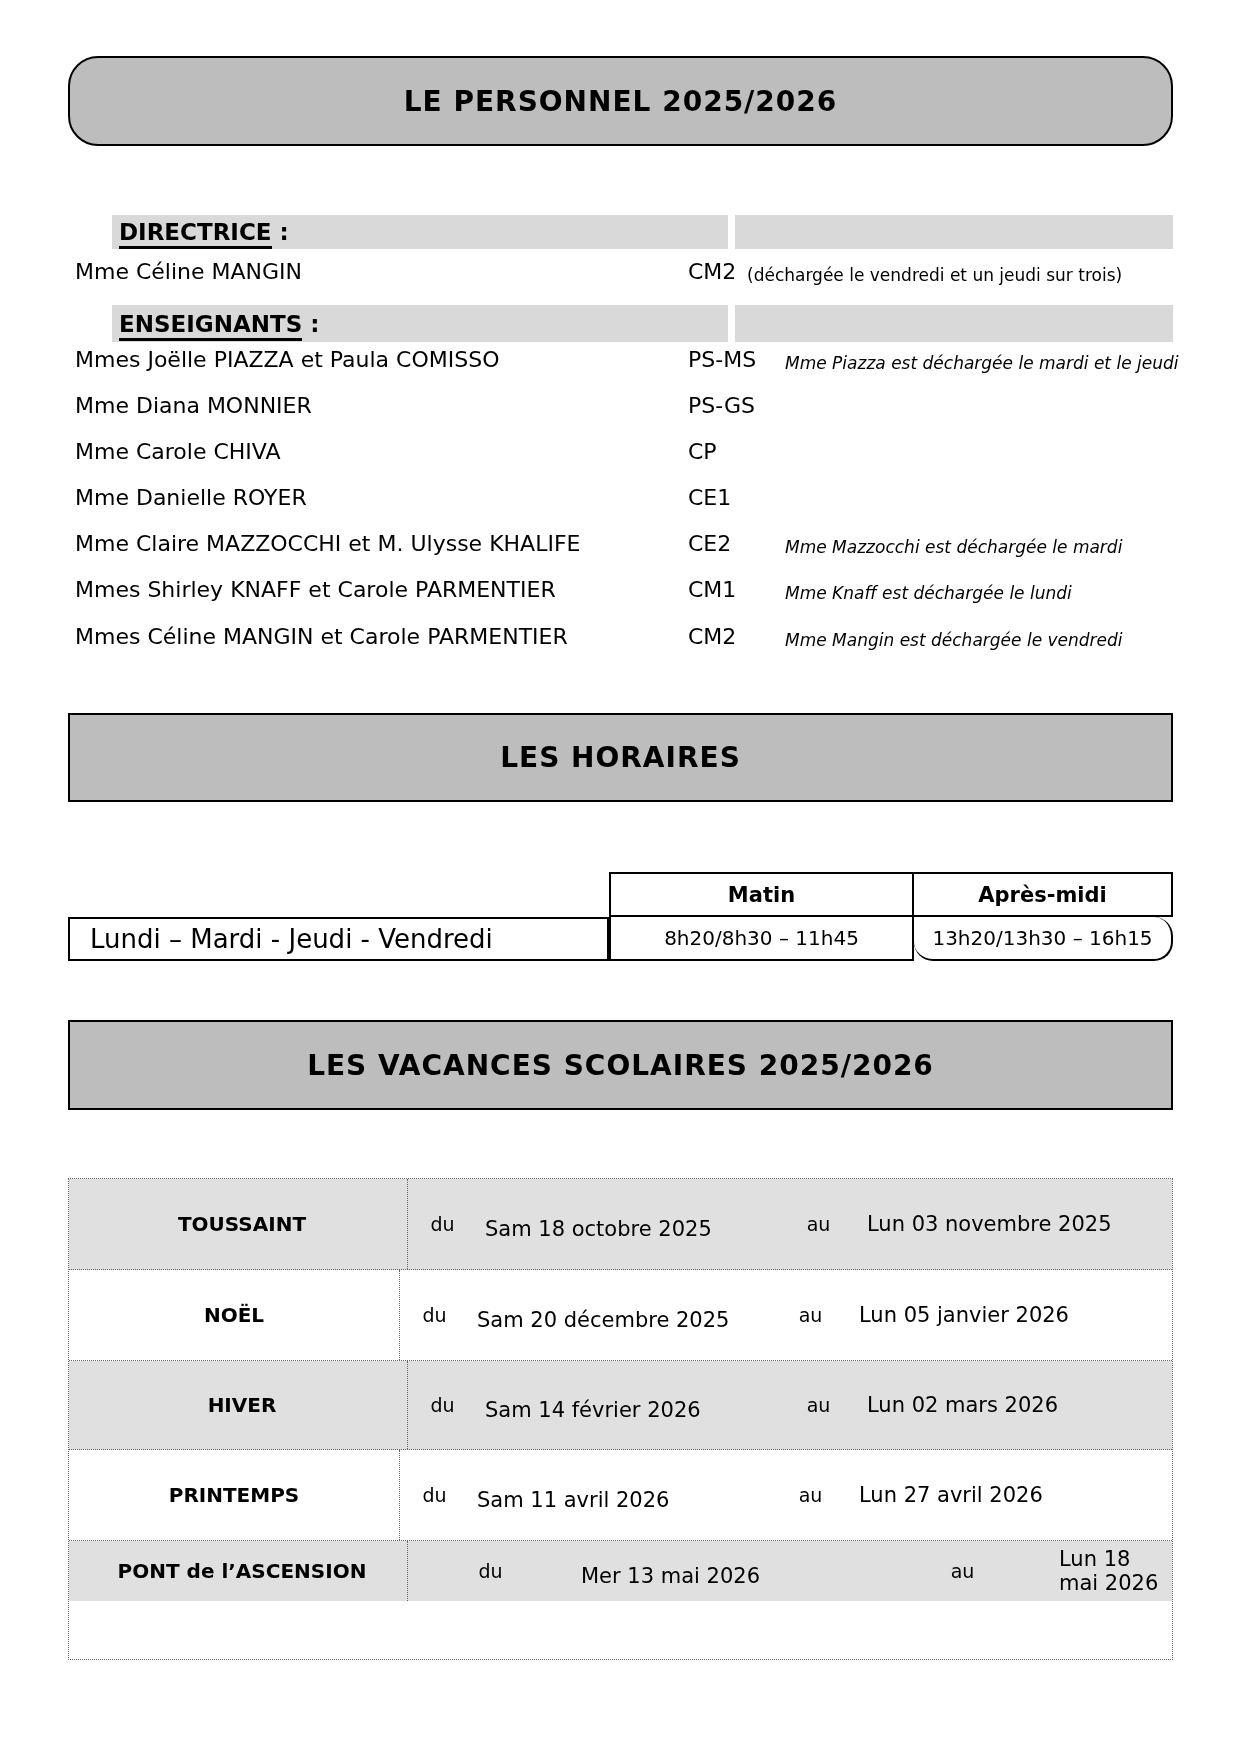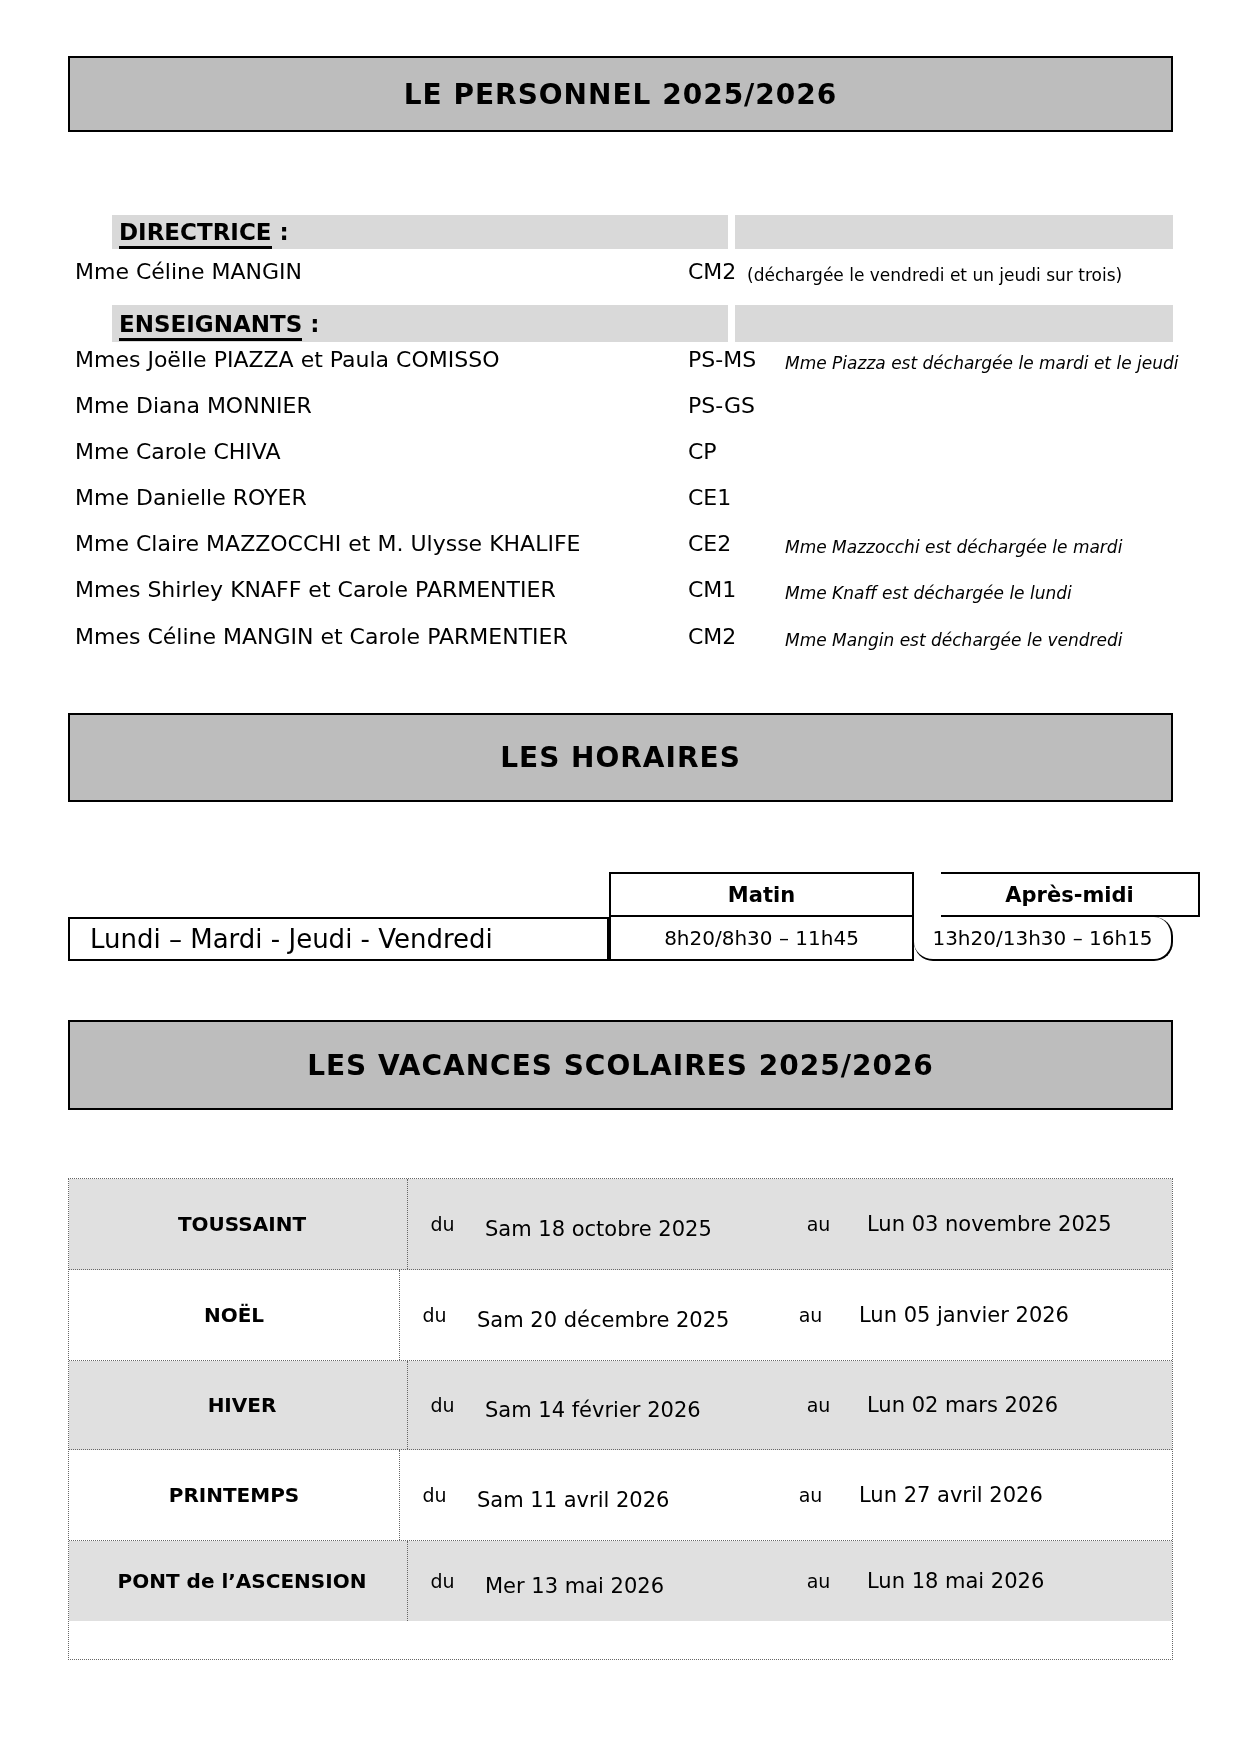--- a/index.html
+++ b/index.html
@@ -8,21 +8,21 @@
     font-family:"DejaVu Sans", sans-serif;color:#000;overflow:hidden;
   }
   .abs{position:absolute;box-sizing:border-box;}
 
   
   .title-box{
     left:68px;width:1105px;background:#bdbdbd;border:2px solid #000;
     display:flex;align-items:center;justify-content:center;
     font-weight:bold;font-size:28px;letter-spacing:1px;
   }
-  #box-personnel{top:56px;height:76px;}
+  #box-personnel{top:56px;height:90px;border-radius:30px;}
   #box-horaires{top:713px;height:89px;}
   #box-vacances{top:1020px;height:90px;}
 
   
   .band{background:#d9d9d9;height:100%;}
   .band-wrap{left:68px;width:1105px;display:flex;padding-left:44px;}
   #band-directrice{top:215px;height:34px;}
   #band-enseignants{top:305px;height:37px;}
   .band-left{width:609px;display:flex;align-items:center;padding-left:7px;}
   .band-gap{width:7px;background:#fff;}
@@ -35,42 +35,42 @@
   .person-row{left:68px;width:1105px;height:28px;line-height:28px;}
   .p-name{position:absolute;left:7px;font-size:22px;white-space:nowrap;}
   .p-class{position:absolute;left:620px;font-size:22px;white-space:nowrap;}
   .p-note{position:absolute;left:717px;top:3px;font-size:17px;font-style:italic;white-space:nowrap;}
   .p-note.dir{left:679px;font-style:normal;font-size:17px;}
 
   
   .hcell{border:2px solid #000;display:flex;align-items:center;justify-content:center;font-size:20px;background:#fff;}
   .hcell.hdr{font-weight:bold;font-size:21px;}
   #hor-h1{left:609px;top:872px;width:305px;height:45px;}
-  #hor-h2{left:941px;top:872px;width:259px;height:45px;border-left:none;}
+  #hor-h2{left:914px;top:872px;width:259px;height:45px;border-left:none;}
   #hor-d0{left:68px;top:917px;width:541px;height:44px;justify-content:flex-start;padding-left:20px;font-size:26px;}
   #hor-d1{left:609px;top:917px;width:305px;height:44px;border-top:none;}
   #hor-d2{left:914px;top:917px;width:259px;height:44px;border-top:none;border-left:none;border-radius:19px;}
 
   
   #vac-table{
     left:68px;top:1178px;width:1105px;height:482px;
     border:1px dotted #666;display:flex;flex-direction:column;
   }
   .vrow{display:flex;border-bottom:1px dotted #666;align-items:stretch;}
   .vrow:last-child{border-bottom:none;}
   .vrow.gray{background:#e0e0e0;padding-left:8px;}
   .vcell{display:flex;align-items:center;}
   .v-label{width:330px;justify-content:center;font-weight:bold;font-size:20px;border-right:1px dotted #666;text-align:center;}
   .v-du{width:69px;justify-content:center;font-size:19px;}
   .v-start{width:294px;padding-left:8px;font-size:21px;margin-top:10px;}
   .v-au{width:79px;justify-content:center;font-size:19px;}
   .v-end{flex:1;padding-left:9px;font-size:21px;}
   .v-span{flex:1;justify-content:center;font-size:21px;}
   #vr0{height:90px;} #vr1{height:90px;} #vr2{height:88px;}
-  #vr3{height:90px;} #vr4{height:80px;} #vr5{height:44px;}
+  #vr3{height:90px;} #vr4{height:60px;gap:48px;} #vr5{height:44px;}
 </style>
 </head>
 <body>
 
 <div class="page">
 
   <div class="abs title-box" id="box-personnel">
     <span>LE PERSONNEL 2025/2026</span>
   </div>
 

